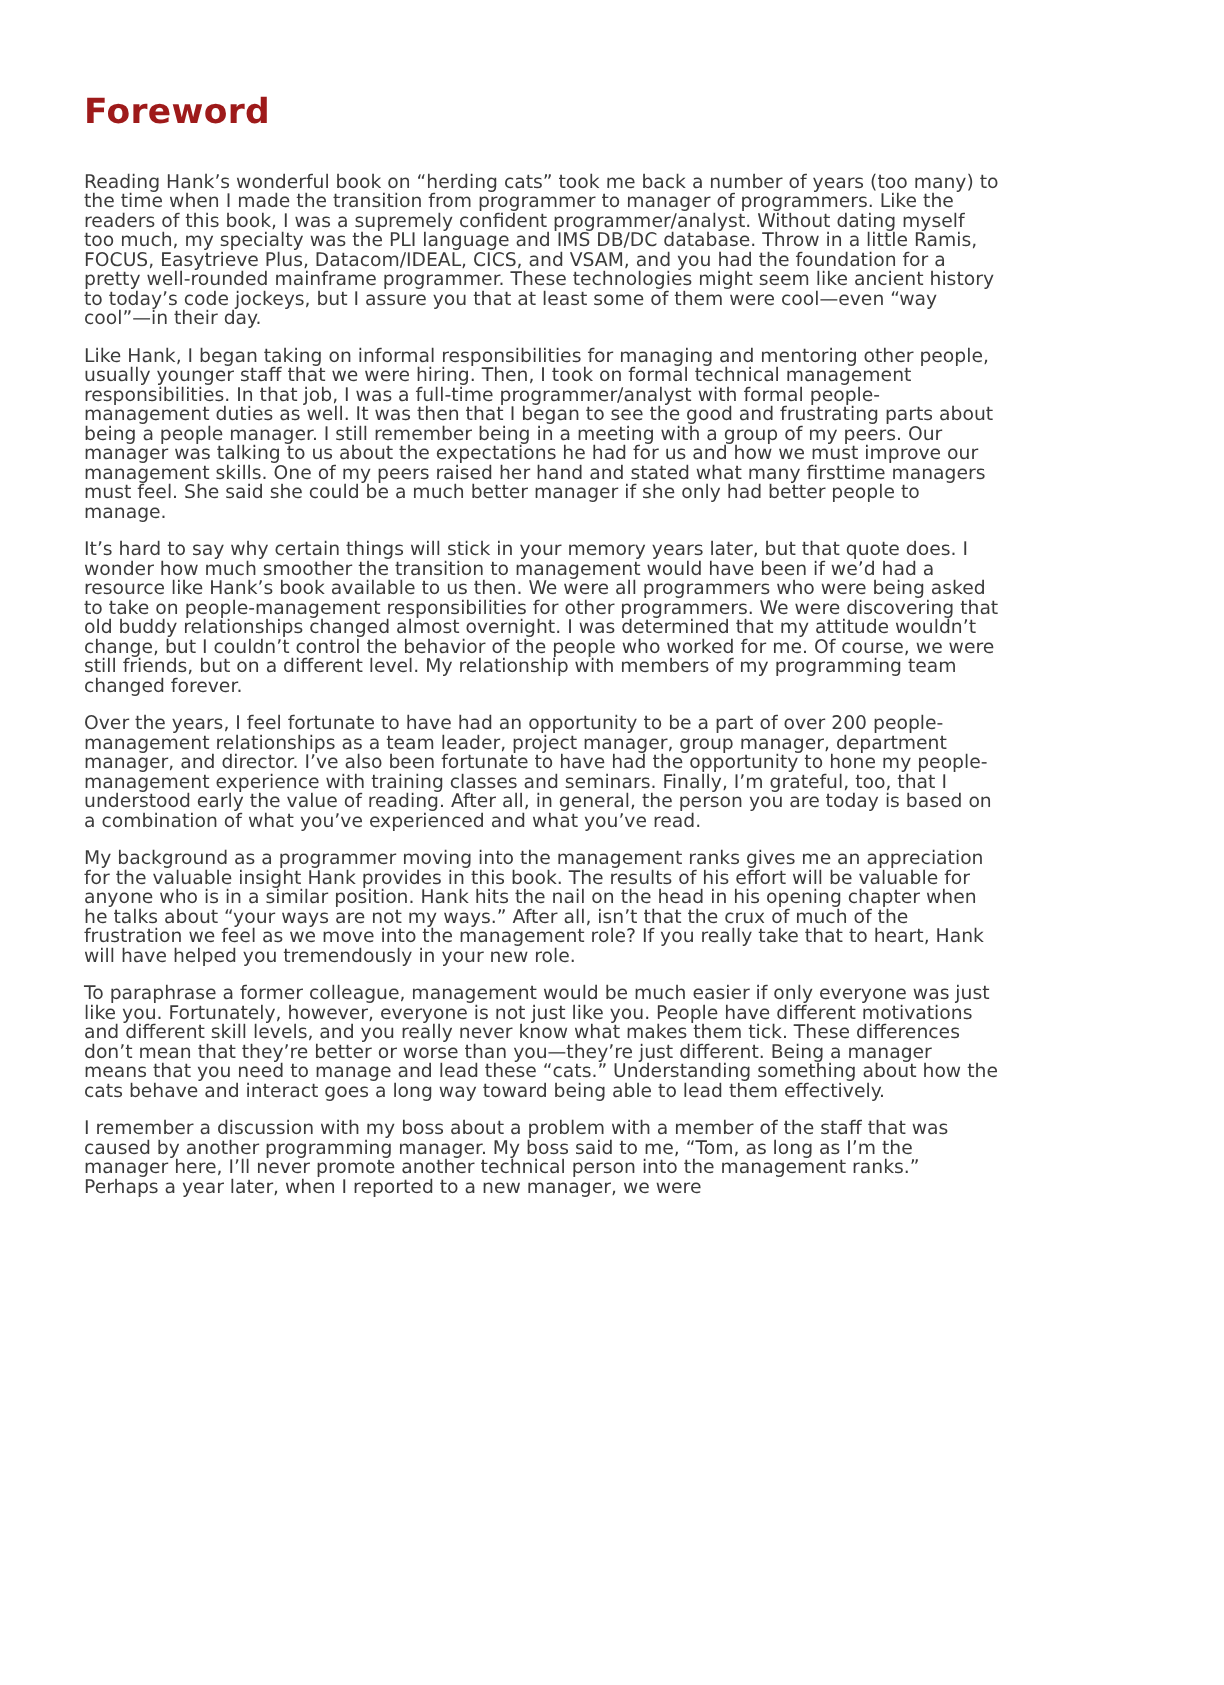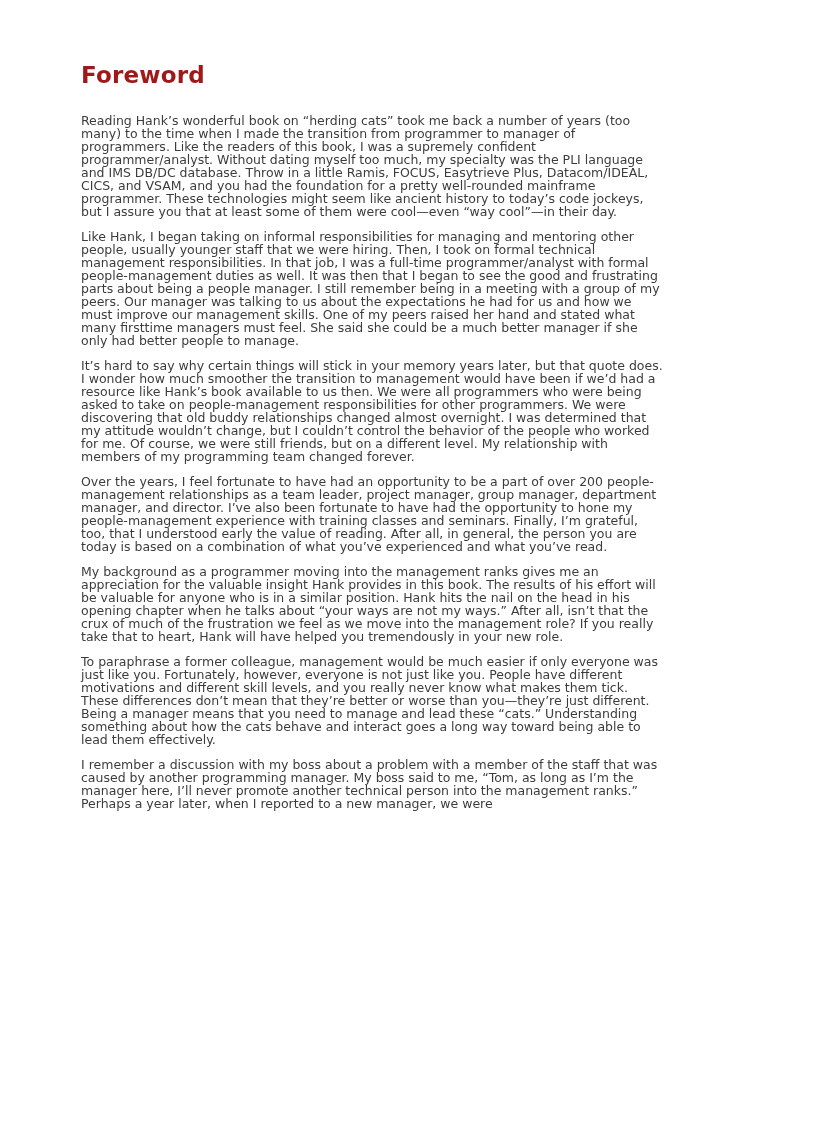--- a/index.html
+++ b/index.html
@@ -4,21 +4,21 @@
 <style>
   html, body {
     margin: 0;
     padding: 0;
     background: #ffffff;
   }
   .page {
     width: 736px;
     min-height: 1123px;
     box-sizing: border-box;
-    padding: 62px 70px 40px 81px;
+    padding: 62px 70px 40px 56px;
     background: #ffffff;
     font-family: "DejaVu Sans", "Liberation Sans", sans-serif;
   }
   .page-title {
     font-size: 23px;
     font-weight: bold;
     color: #9e1a1a;
     margin: 0 0 26px 0;
     letter-spacing: 0.2px;
     font-family: "DejaVu Sans", "Liberation Sans", sans-serif;

